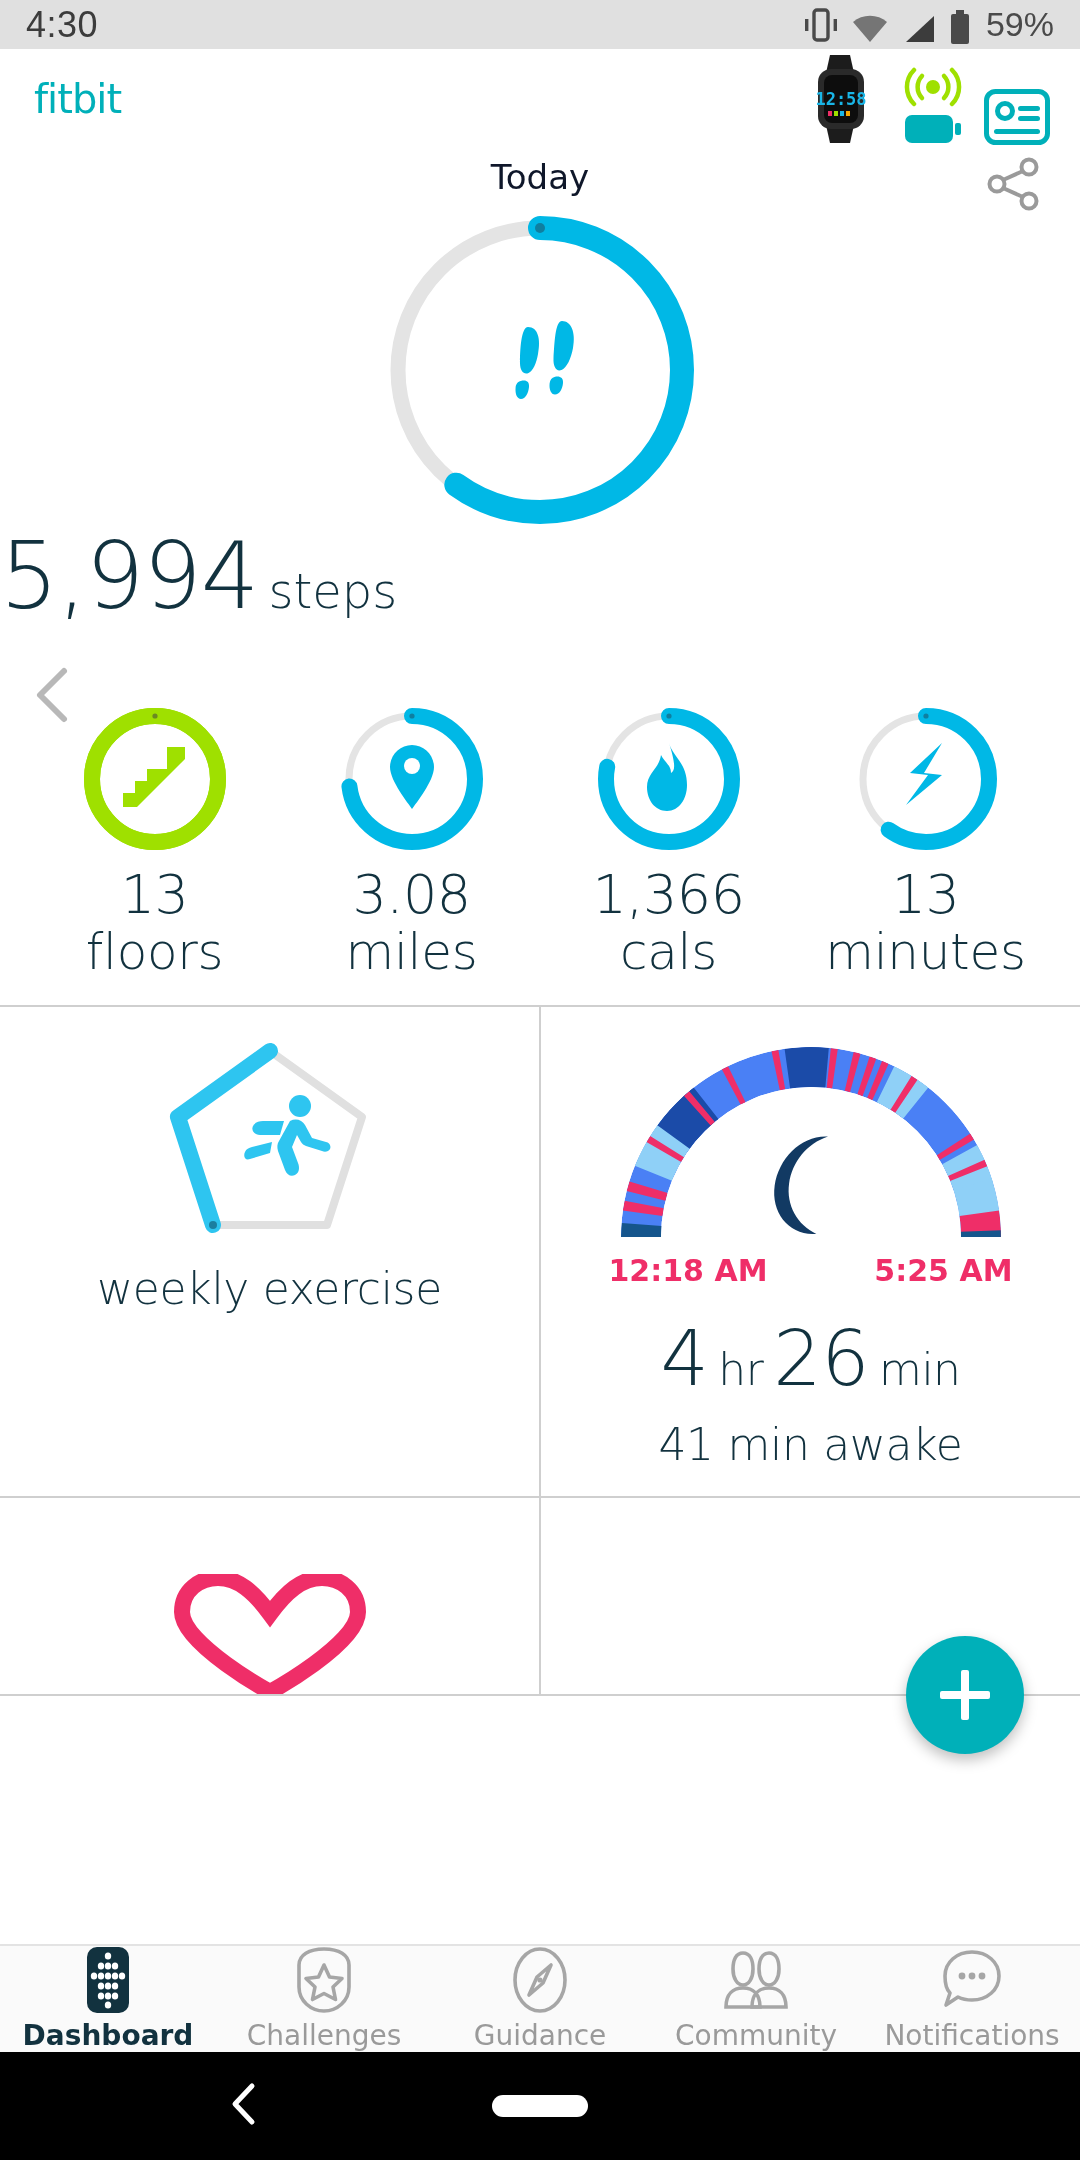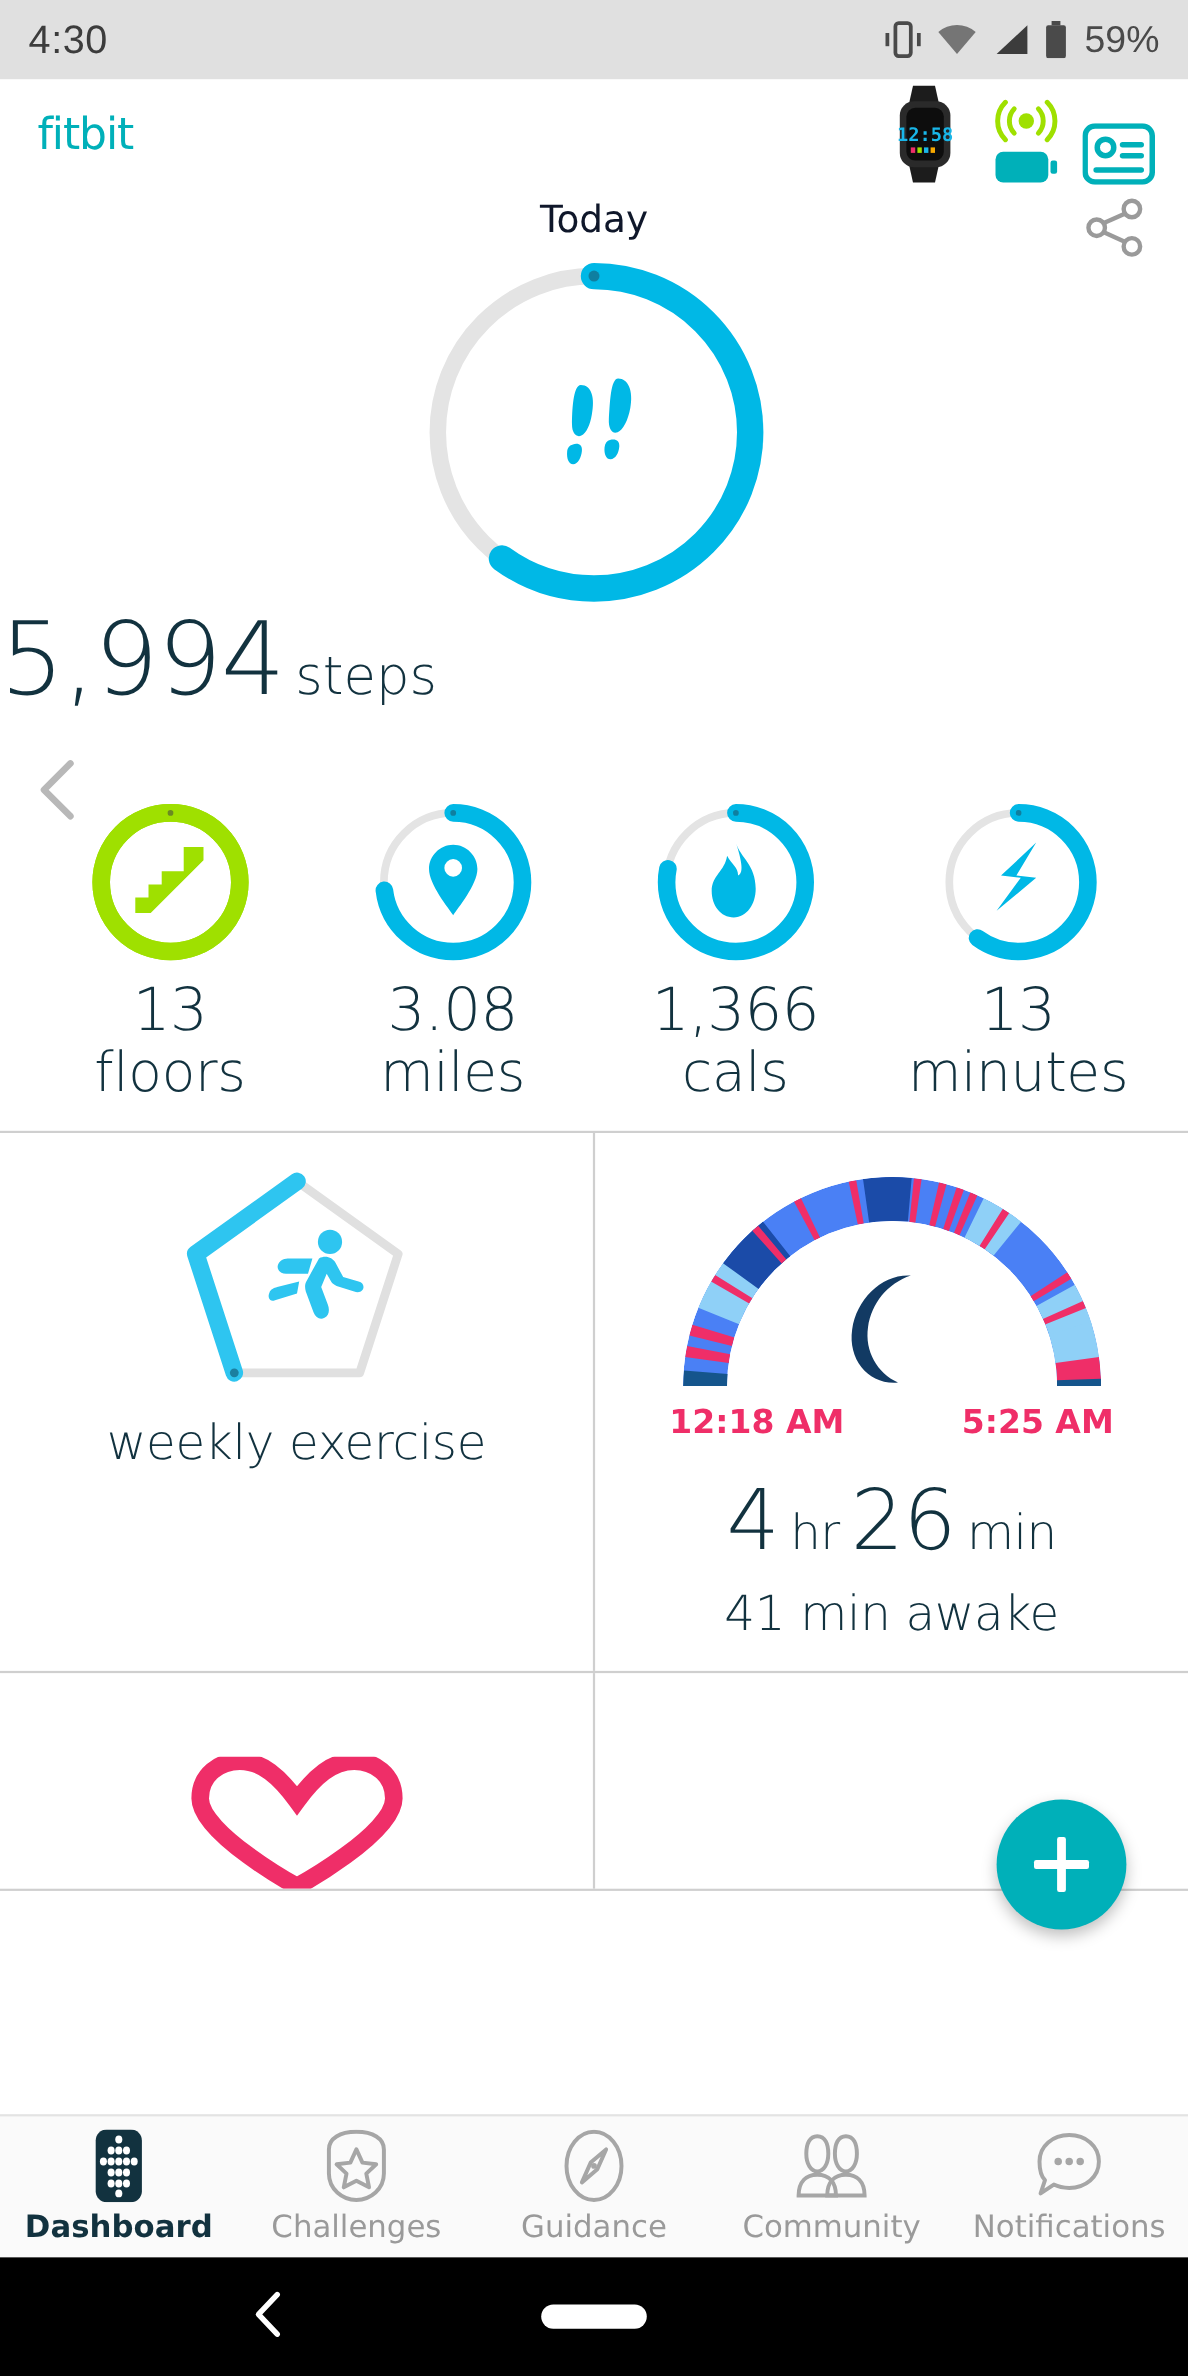--- a/index.html
+++ b/index.html
@@ -6,26 +6,26 @@
   html,body { width:1080px; height:2160px; }
   body {
     font-family:"Liberation Sans", sans-serif;
     background:#ffffff;
     overflow:hidden;
     position:relative;
   }
 
   
   .statusbar {
-    height:72px; background:#e0e0e0;
+    height:49px; background:#e0e0e0;
     display:flex; align-items:center; justify-content:space-between;
     padding:0 26px;
   }
   .status-time { font-size:36px; color:#3c3c3c; letter-spacing:.5px; }
-  .status-right { display:flex; align-items:center; gap:14px; }
+  .status-right { display:flex; align-items:flex-end; gap:14px; }
   .sb-icon { display:block; }
   .status-batt-text { font-size:34px; color:#4a4a4a; margin-left:2px; }
 
   
   .appheader {
     height:100px; display:flex; align-items:center;
     justify-content:space-between; padding:0 30px 0 34px;
   }
   .brand {
     font-size:40px; color:#00b0b9; font-weight:400;
@@ -108,21 +108,21 @@
     z-index:20;
   }
   .fab::before, .fab::after {
     content:""; position:absolute; background:#fff; border-radius:2px;
   }
   .fab::before { width:50px; height:8px; }
   .fab::after { width:8px; height:50px; }
 
   
   .bottomnav {
-    position:absolute; left:0; bottom:108px; width:1080px; height:130px;
+    position:absolute; left:0; bottom:108px; width:1080px; height:108px;
     background:#fafafa; border-top:2px solid #e3e3e3;
     display:flex; align-items:center; z-index:15;
   }
   .navitem {
     flex:1; display:flex; flex-direction:column;
     align-items:center; justify-content:center; gap:6px;
   }
   .navlabel {
     font-size:28px; color:#9a9a9a;
     font-family:"DejaVu Sans", sans-serif;

